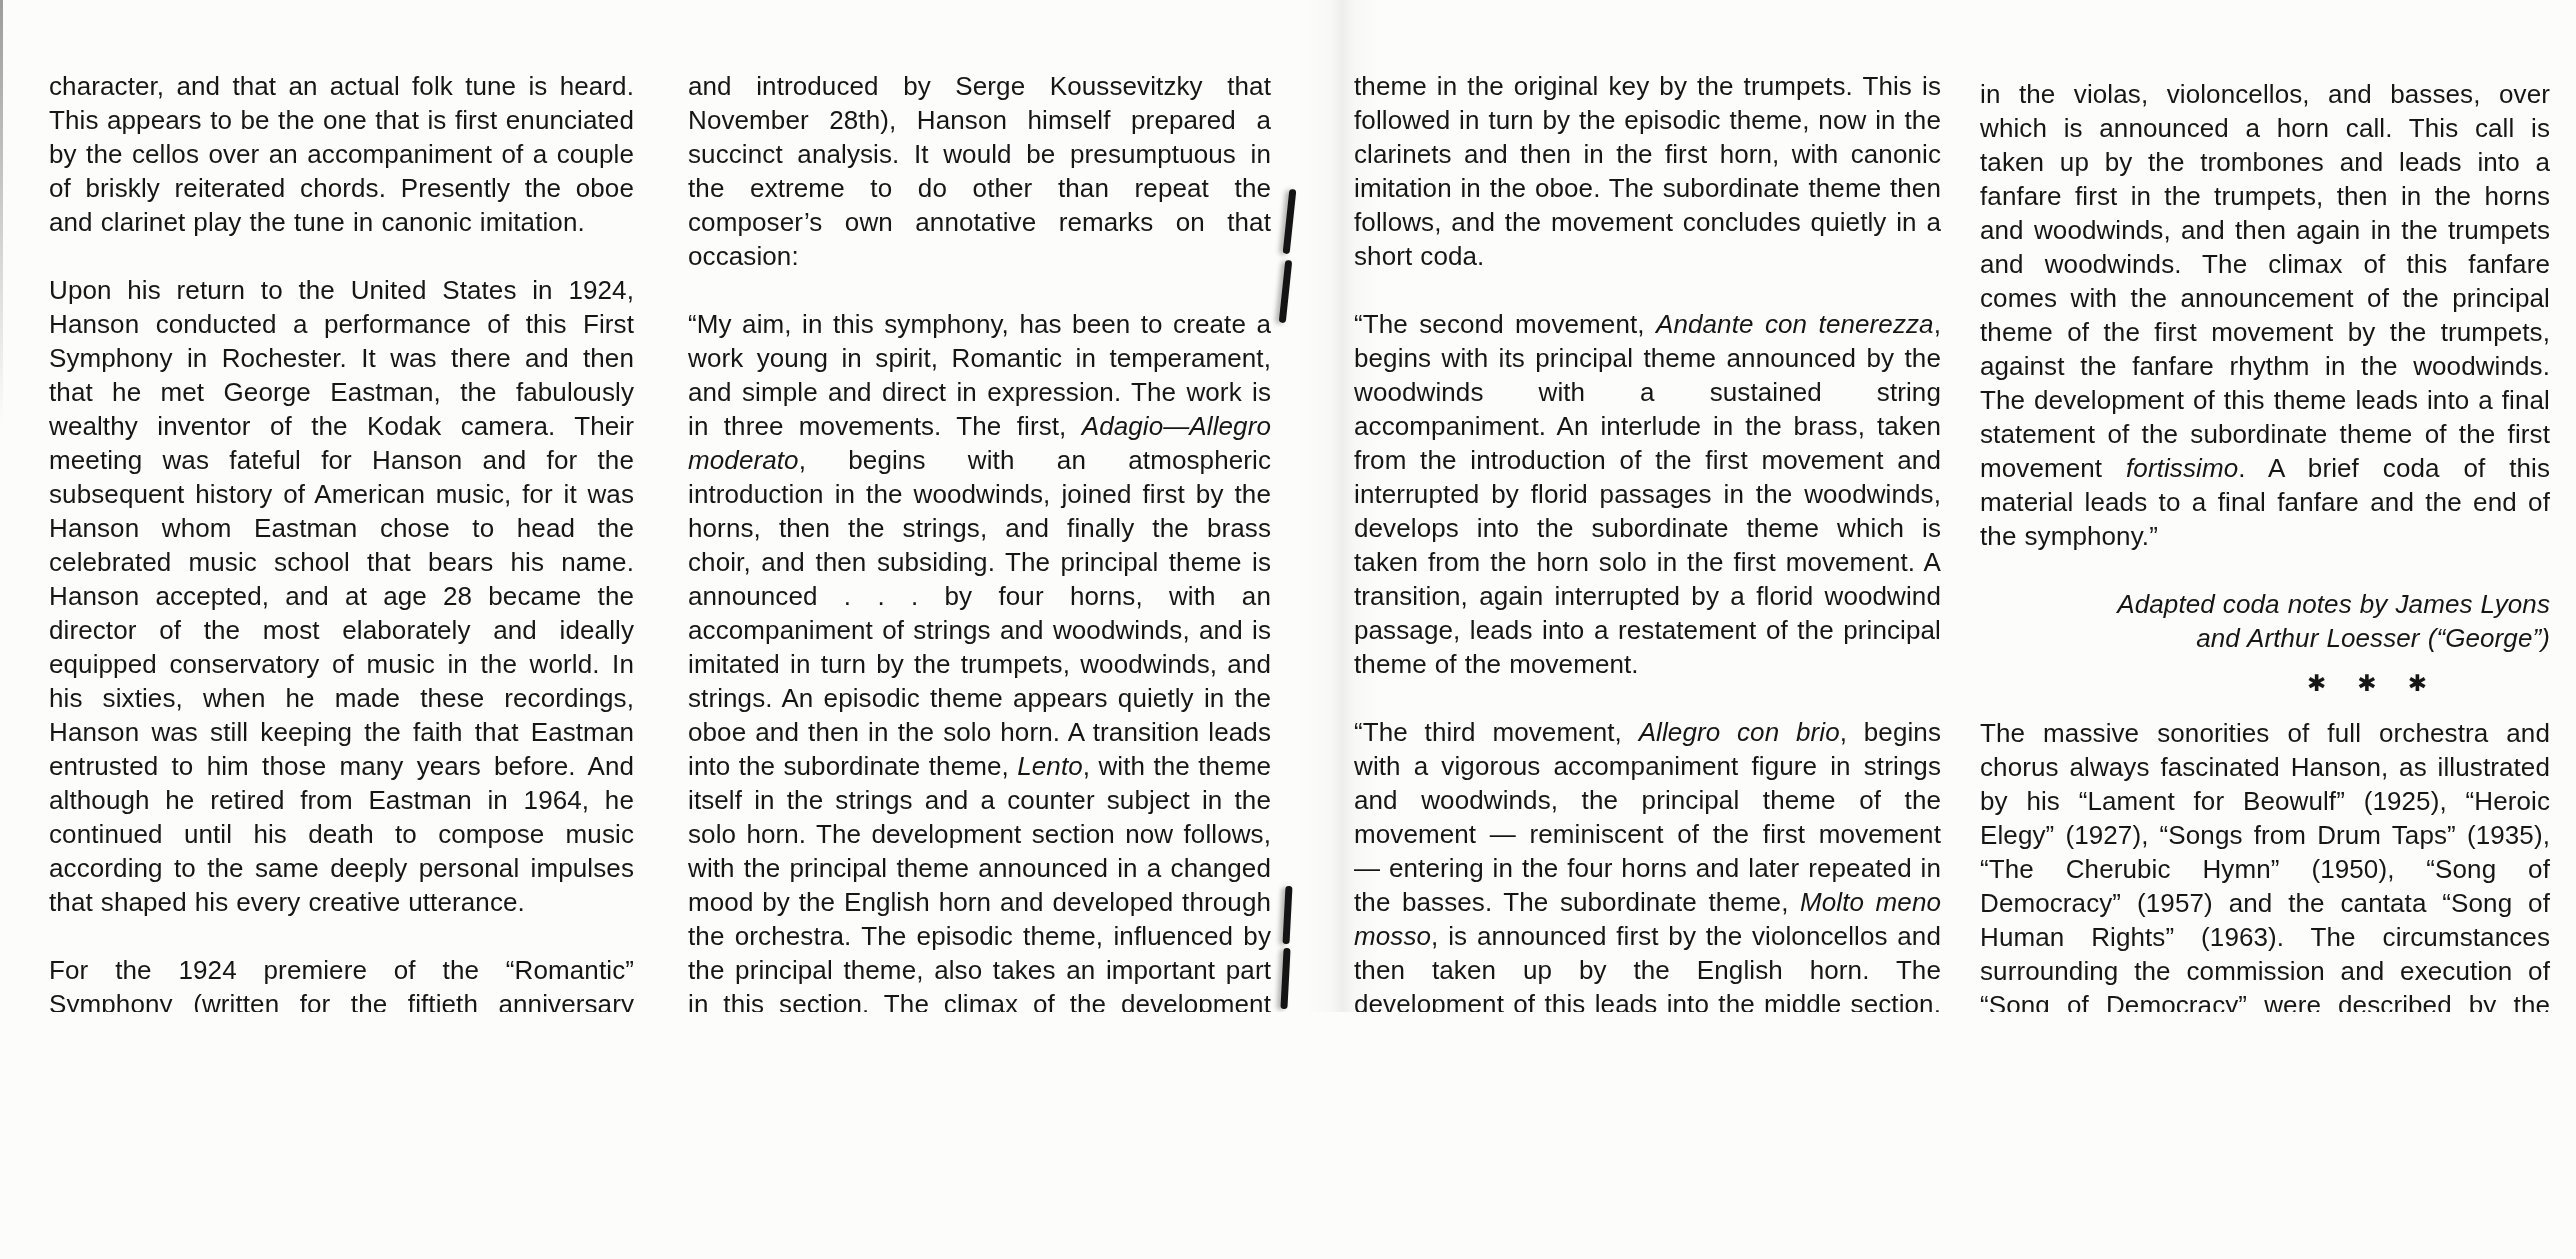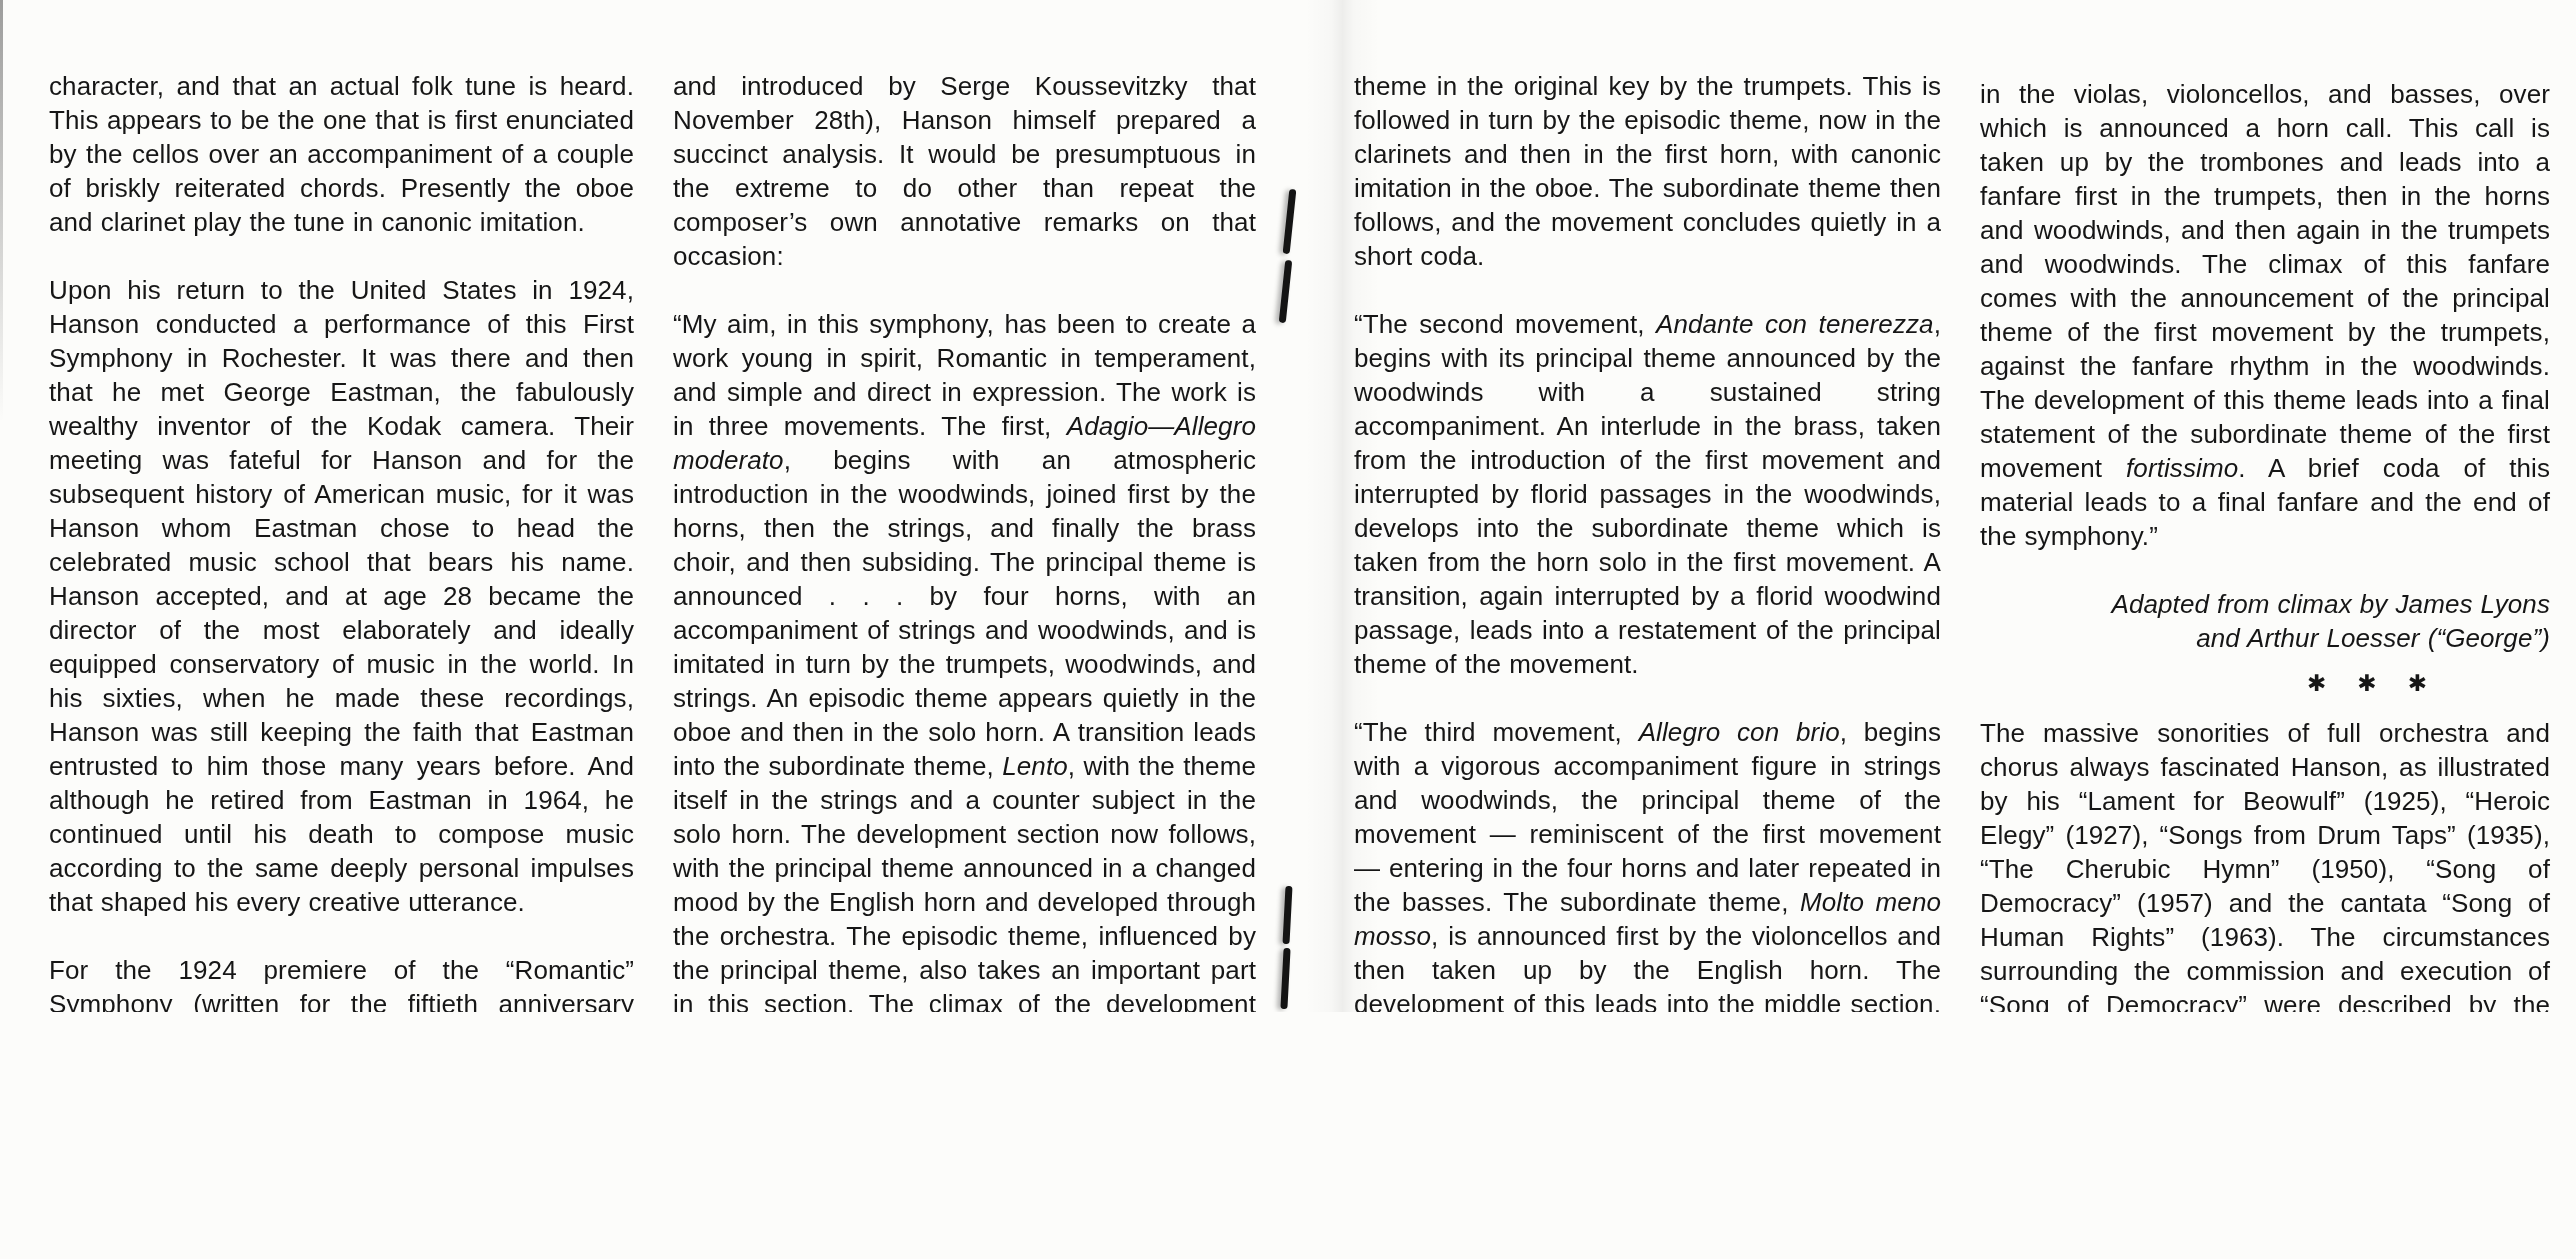--- a/index.html
+++ b/index.html
@@ -9,21 +9,21 @@
   }
   .page{position:absolute;top:0;height:1259px;}
   .page-left{left:0;width:1339px;}
   .page-right{left:1339px;width:1237px;}
   .column{
     position:absolute;top:69px;color:#161616;
     font-size:26px;line-height:34px;text-align:justify;
     letter-spacing:0.1px;word-spacing:0.7px;
   }
   .col-0{left:49px;width:585px;}
-  .col-1{left:673px;width:583px;}
+  .col-1{left:688px;width:583px;}
   .col-2{left:1354px;width:587px;}
   .col-3{left:1980px;width:570px;margin-top:8px;}
   .para{margin:0 0 34px 0;}
   .para.gap-extra{margin-top:34px;}
   .it{font-style:italic;}
   .credit{margin:17.7px 0 0 0;text-align:right;font-style:italic;}
   .stars{
     margin:11px 0 16.4px 0;text-align:center;padding-left:204px;
     font-size:23px;word-spacing:24.5px;
   }
@@ -73,21 +73,21 @@
       <p class="para"><span>and introduced by Serge Koussevitzky that November 28th), Hanson himself prepared a succinct analysis. It would be presumptuous in the extreme to do other than repeat the composer’s own annotative remarks on that occasion:</span></p>
       <p class="para"><span>“My aim, in this symphony, has been to create a work young in spirit, Romantic in temperament, and simple and direct in expression. The work is in three movements. The first, </span><span class="it">Adagio—Allegro moderato</span><span>, begins with an atmospheric introduction in the woodwinds, joined first by the horns, then the strings, and finally the brass choir, and then subsiding. The principal theme is announced&nbsp;.&nbsp;.&nbsp;. by four horns, with an accompaniment of strings and woodwinds, and is imitated in turn by the trumpets, woodwinds, and strings. An episodic theme appears quietly in the oboe and then in the solo horn. A transition leads into the subordinate theme, </span><span class="it">Lento</span><span>, with the theme itself in the strings and a counter subject in the solo horn. The development section now follows, with the principal theme announced in a changed mood by the English horn and developed through the orchestra. The episodic theme, influenced by the principal theme, also takes an important part in this section. The climax of the development section leads directly to the return of the principal</span></p>
     </div>
   <div class="column col-2">
       <p class="para"><span>theme in the original key by the trumpets. This is followed in turn by the episodic theme, now in the clarinets and then in the first horn, with canonic imitation in the oboe. The subordinate theme then follows, and the movement concludes quietly in a short coda.</span></p>
       <p class="para"><span>“The second movement, </span><span class="it">Andante con tenerezza</span><span>, begins with its principal theme announced by the woodwinds with a sustained string accompaniment. An interlude in the brass, taken from the introduction of the first movement and interrupted by florid passages in the woodwinds, develops into the subordinate theme which is taken from the horn solo in the first movement. A transition, again interrupted by a florid woodwind passage, leads into a restatement of the principal theme of the movement.</span></p>
       <p class="para"><span>“The third movement, </span><span class="it">Allegro con brio</span><span>, begins with a vigorous accompaniment figure in strings and woodwinds, the principal theme of the movement — reminiscent of the first movement — entering in the four horns and later repeated in the basses. The subordinate theme, </span><span class="it">Molto meno mosso</span><span>, is announced first by the violoncellos and then taken up by the English horn. The development of this leads into the middle section, </span><span class="it">Più mosso</span><span>. This section begins with a pizzicato accompaniment</span></p>
     </div>
   <div class="column col-3">
       <p class="para"><span>in the violas, violoncellos, and basses, over which is announced a horn call. This call is taken up by the trombones and leads into a fanfare first in the trumpets, then in the horns and woodwinds, and then again in the trumpets and woodwinds. The climax of this fanfare comes with the announcement of the principal theme of the first movement by the trumpets, against the fanfare rhythm in the woodwinds. The development of this theme leads into a final statement of the subordinate theme of the first movement </span><span class="it">fortissimo</span><span>. A brief coda of this material leads to a final fanfare and the end of the symphony.”</span></p>
-      <p class="credit"><span>Adapted from climax by James Lyons</span><br><span>and Arthur Loesser (“George”)</span></p>
+      <p class="credit"><span>Adapted coda notes by James Lyons</span><br><span>and Arthur Loesser (“George”)</span></p>
       <p class="stars">✱ ✱ ✱</p>
       <p class="para"><span>The massive sonorities of full orchestra and chorus always fascinated Hanson, as illustrated by his “Lament for Beowulf” (1925), “Heroic Elegy” (1927), “Songs from Drum Taps” (1935), “The Cherubic Hymn” (1950), “Song of Democracy” (1957) and the cantata “Song of Human Rights” (1963). The circumstances surrounding the commission and execution of “Song of Democracy” were described by the composer: “When I ac-</span></p>
     </div>
 
   <div class="page-number pn-left">8</div>
   <div class="page-number pn-right">9</div>
 
   <div class="fold"></div>
   <div class="fold-smudge"></div>
 

